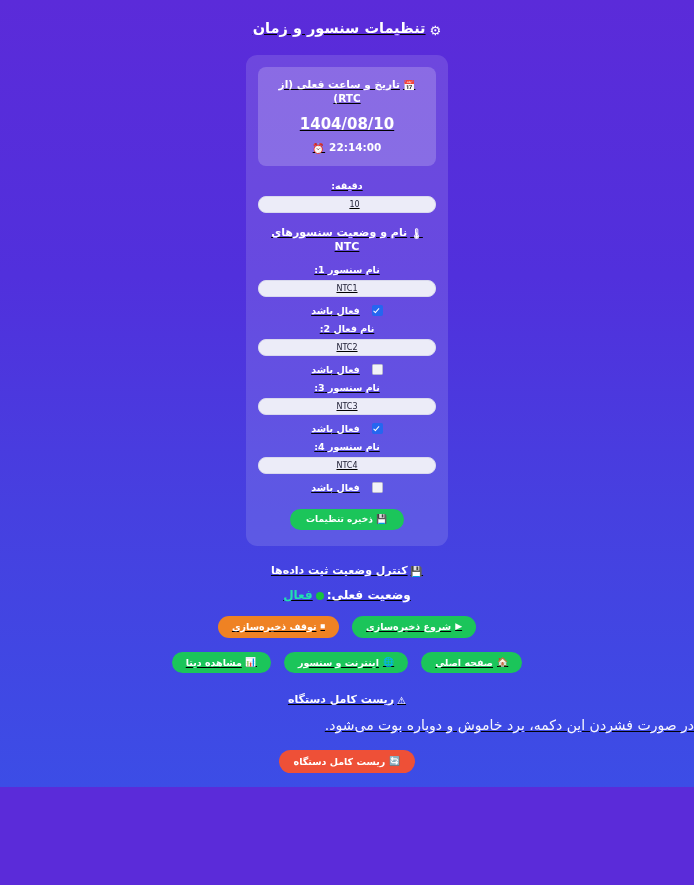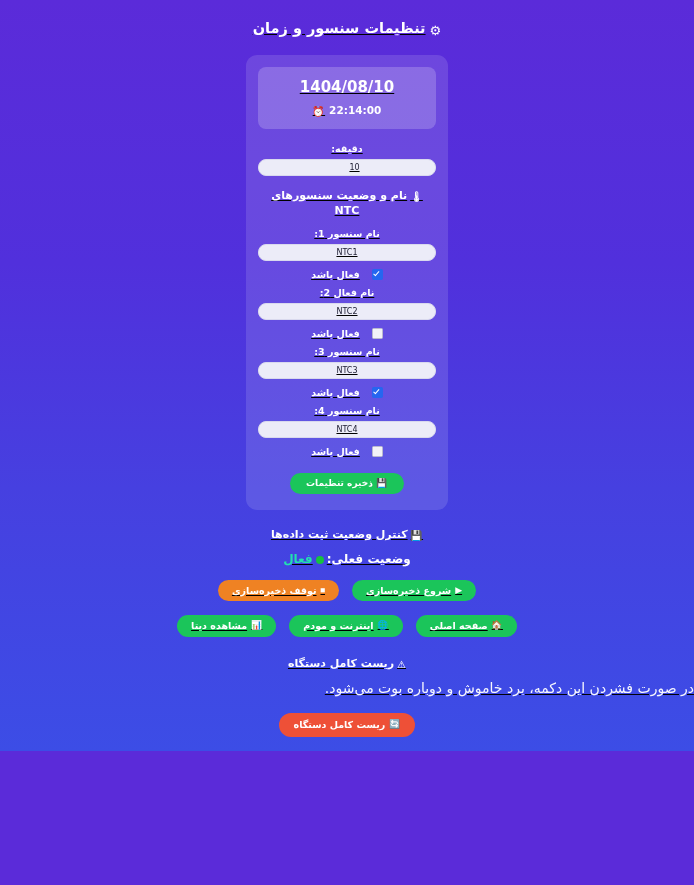--- a/index.html
+++ b/index.html
@@ -240,20 +240,23 @@
 
 <div id="page">
 
   <h1 class="page-title">
     <span class="t-ico">⚙</span><span>تنظیمات سنسور و زمان</span>
   </h1>
 
   <div class="settings-card">
 
     <div class="rtc-card">
+      <p class="rtc-title">
+        <span class="t-ico">📅</span><span>تاریخ و ساعت فعلی (از RTC)</span>
+      </p>
       <p class="rtc-date">1404/08/10</p>
       <p class="rtc-time">
         <span class="t-val">22:14:00</span><span class="t-ico">⏰</span>
       </p>
     </div>
 
     <p class="field-label">دقیقه:</p>
     <input class="inp num" type="number" value="10" style="">
 
     <p class="sec-head">
@@ -315,21 +318,21 @@
       </button>
     </div>
 
     <div class="btn-row">
       <button class="btn btn-green">
         <span class="b-ico">🏠</span>
           <span>صفحه اصلی</span>
       </button>
       <button class="btn btn-green">
         <span class="b-ico">🌐</span>
-          <span>اینترنت و مودم</span>
+          <span>اینترنت و سنسور</span>
       </button>
       <button class="btn btn-green">
         <span class="b-ico">📊</span>
           <span>مشاهده دیتا</span>
       </button>
     </div>
   </div>
 
   <div class="reset-block">
     <p class="sec-head">

